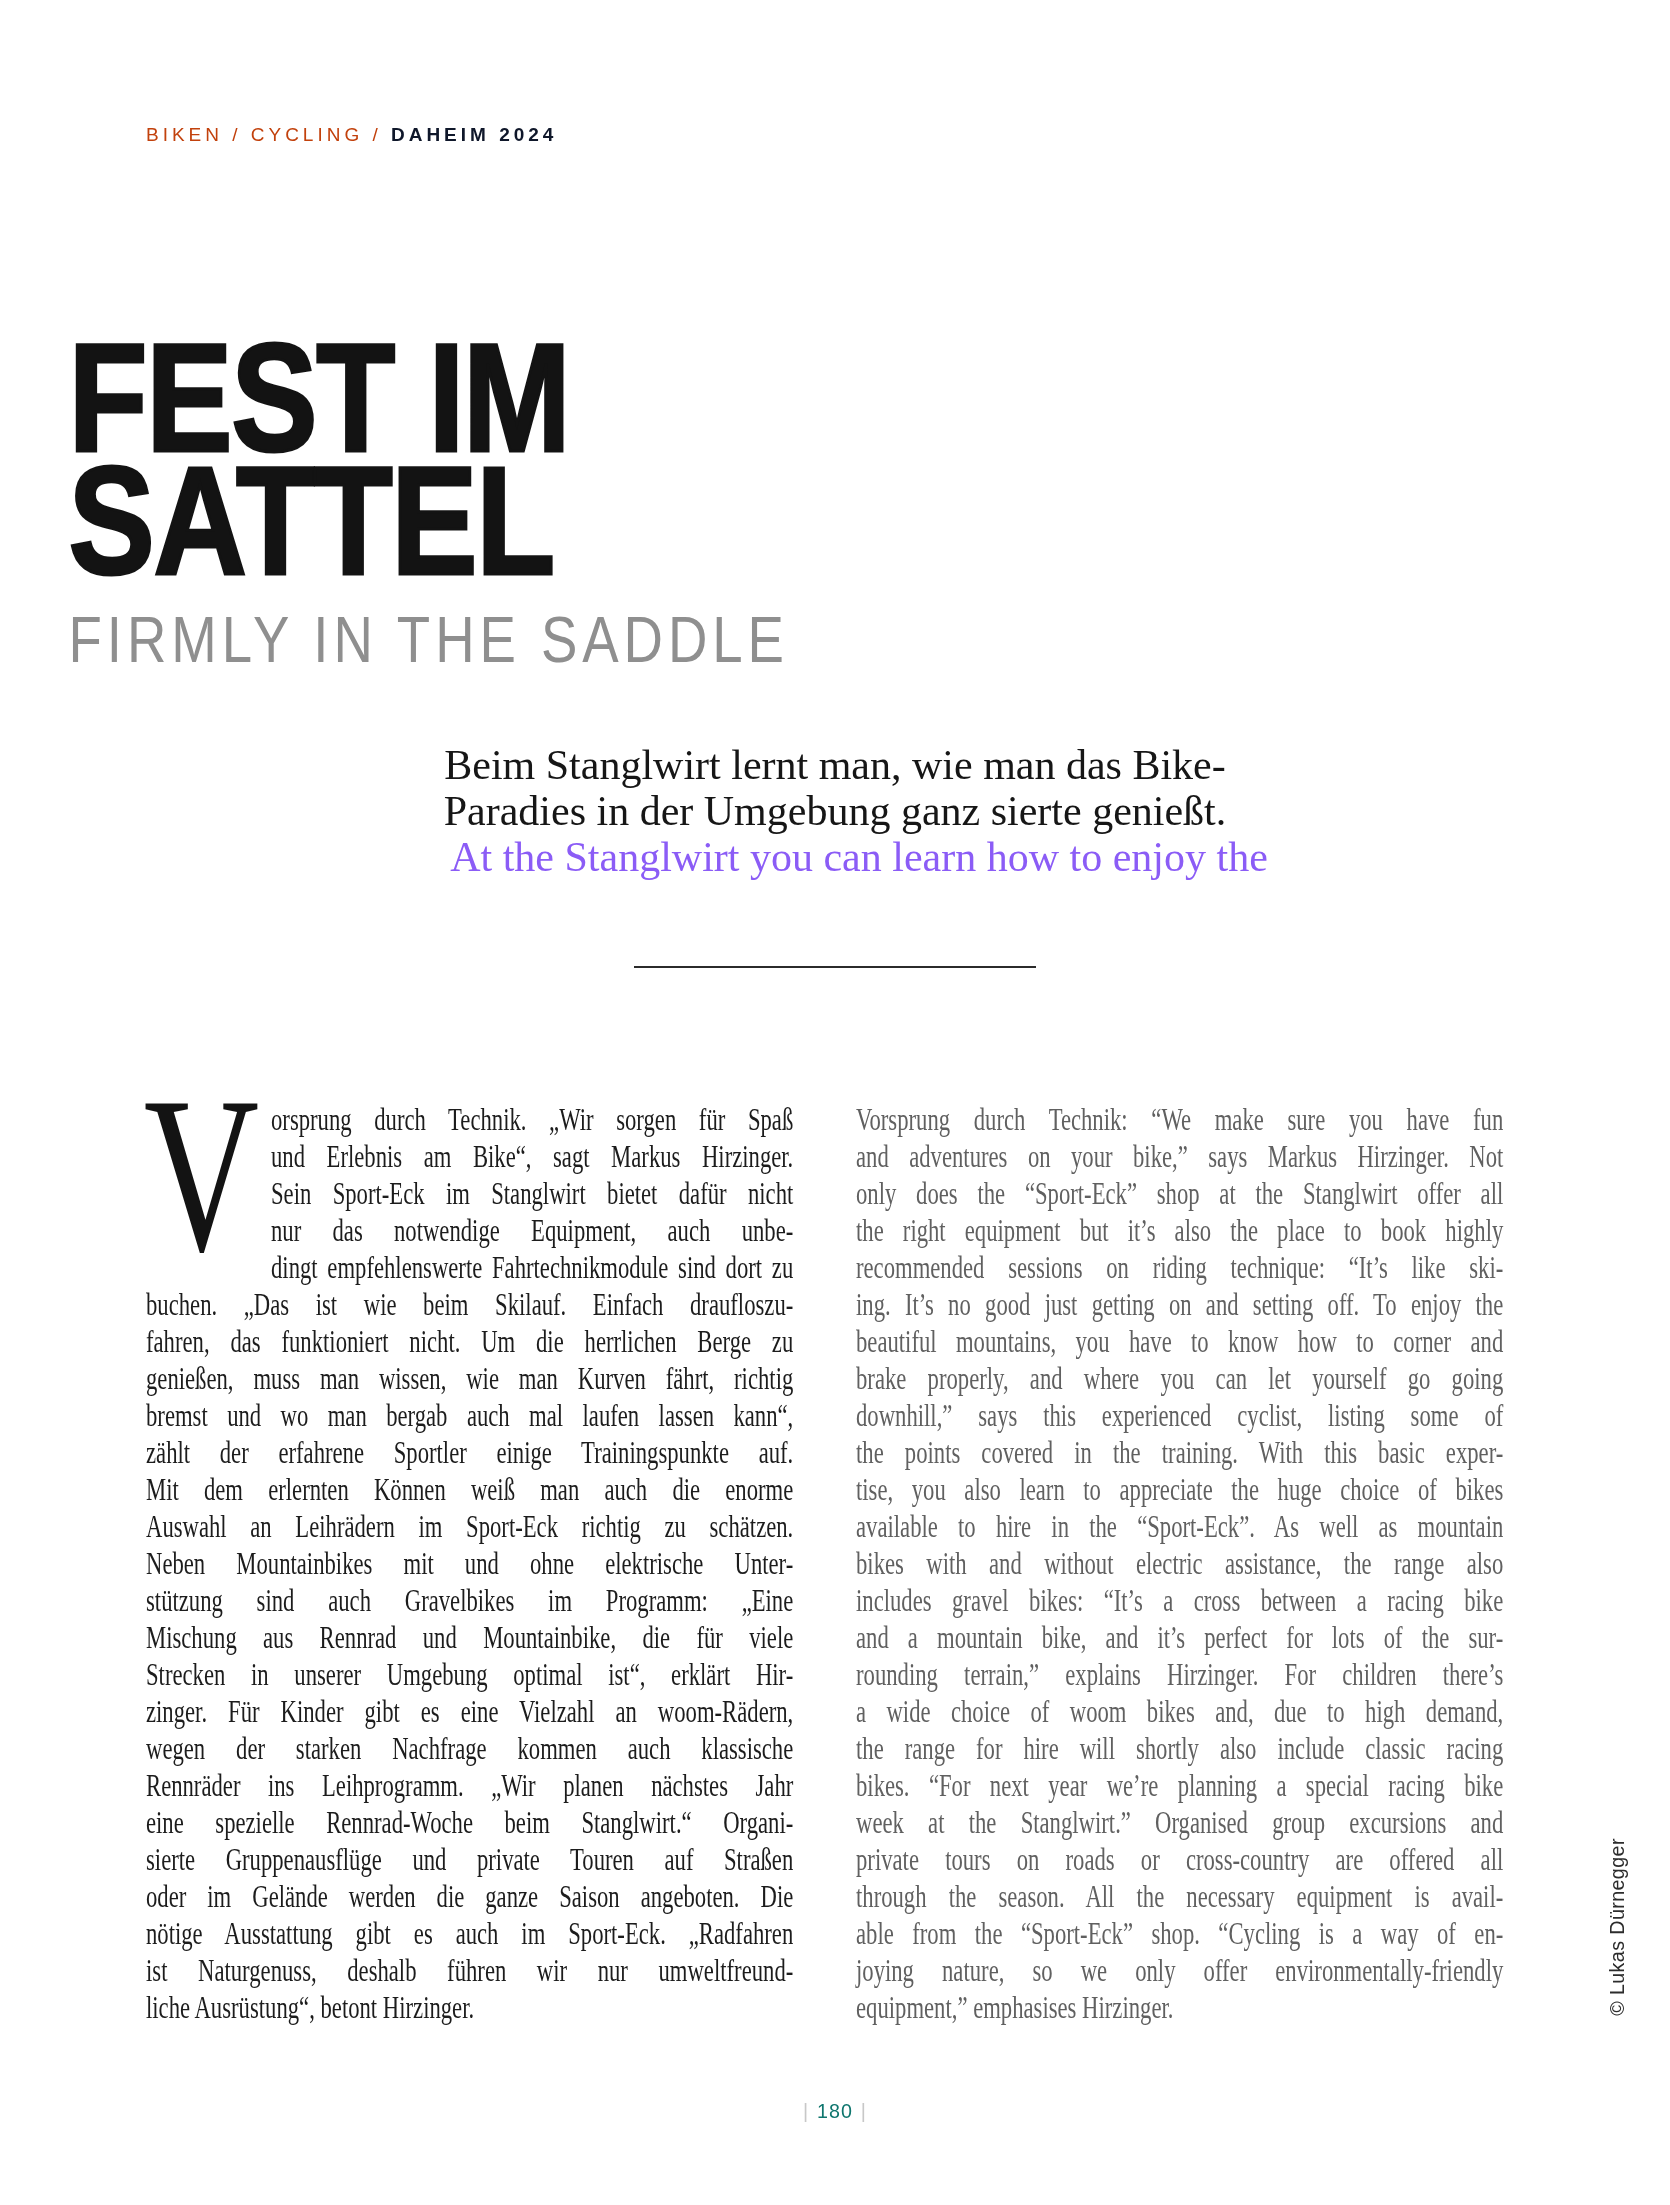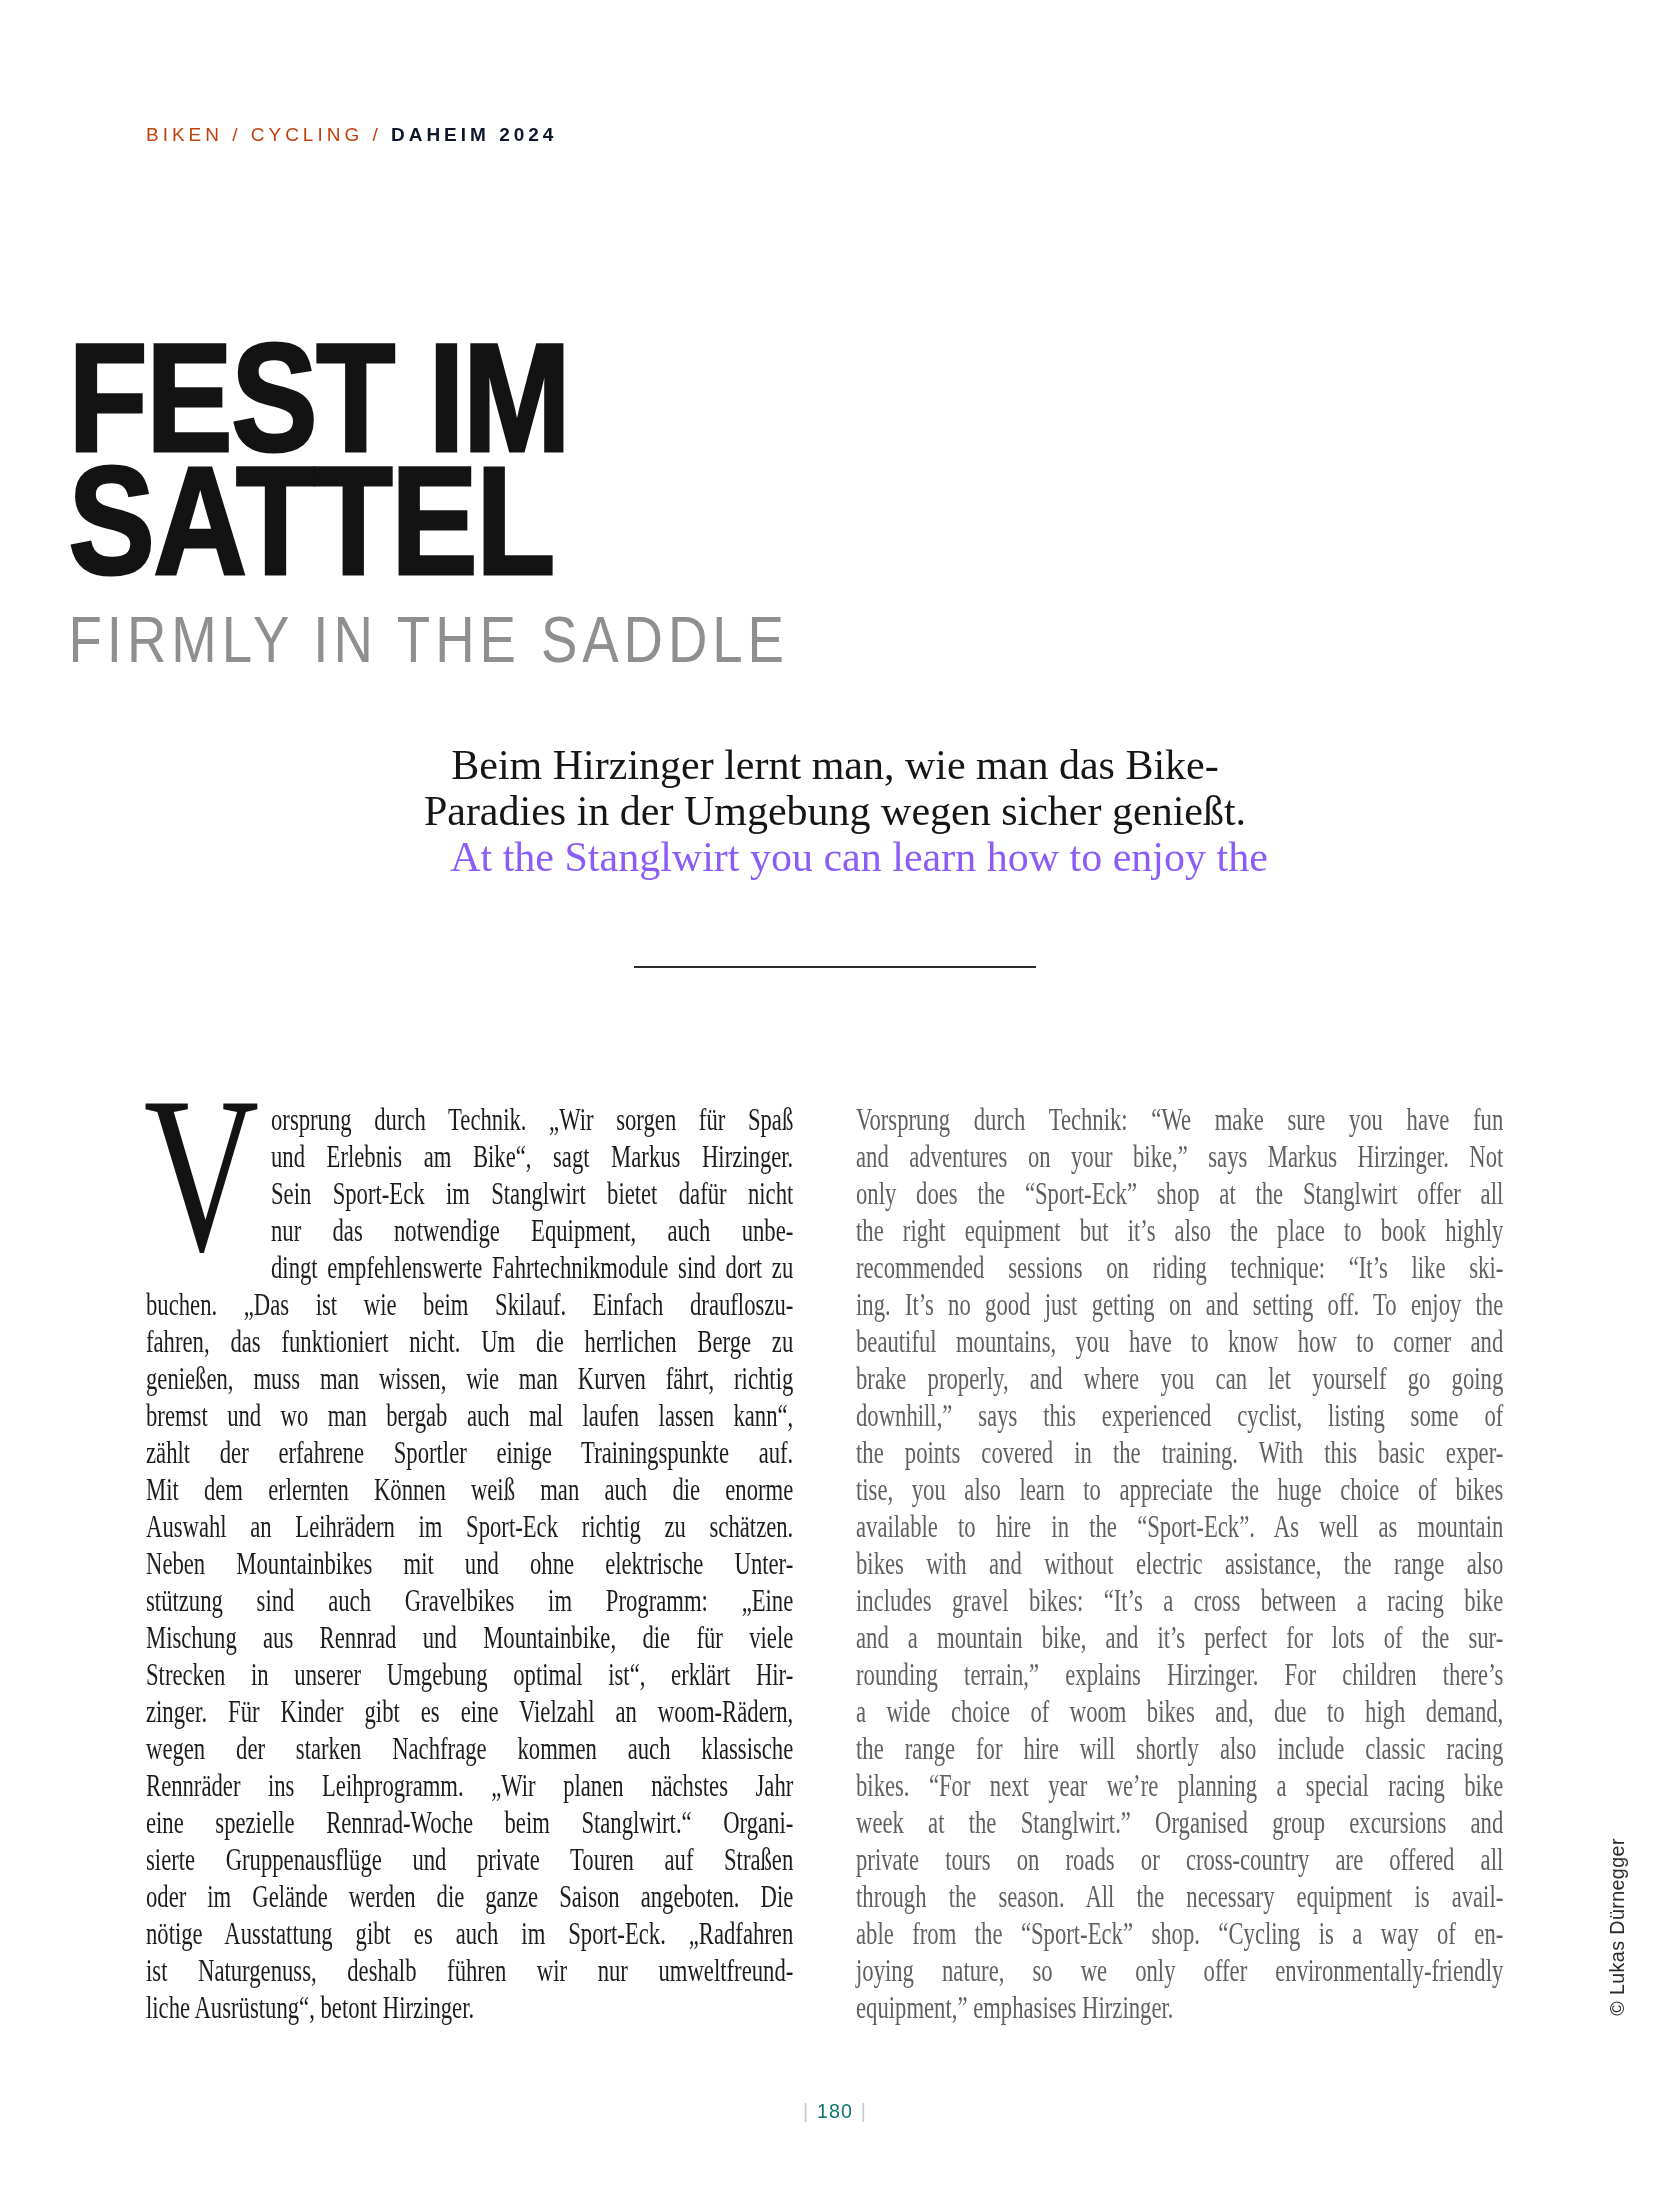--- a/index.html
+++ b/index.html
@@ -168,22 +168,22 @@
 <div class="title-wrap">
   <div class="title-scale">
     <div class="title-line">FEST IM</div>
     <div class="title-line">SATTEL</div>
     <div class="subtitle">FIRMLY IN THE SADDLE</div>
   </div>
 </div>
 
 <div class="intro">
   <div class="intro-de">
-      <div class="intro-line de">Beim Hirzinger lernt man, wie man das Bike-</div>
-      <div class="intro-line de">Paradies in der Umgebung wegen sicher genießt.</div>
+      <div class="intro-line de">Beim Stanglwirt lernt man, wie man das Bike-</div>
+      <div class="intro-line de">Paradies in der Umgebung ganz sierte genießt.</div>
     </div>
   <div class="intro-en">
       <div class="intro-line en">At the Stanglwirt you can learn how to enjoy the</div>
     </div>
 </div>
 
 <div class="divider"></div>
 
 <div class="columns">
   <div class="col">

